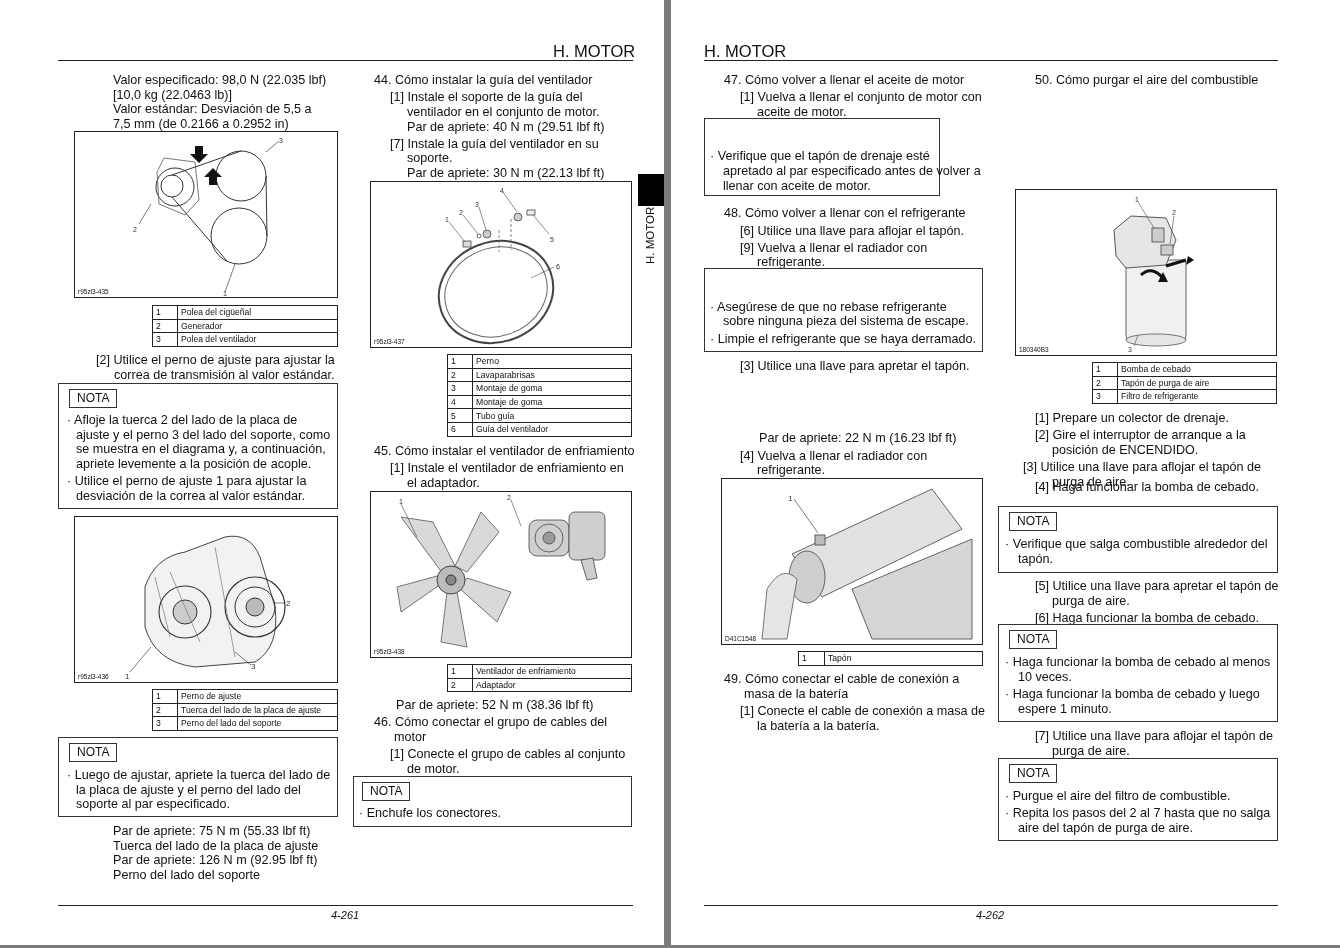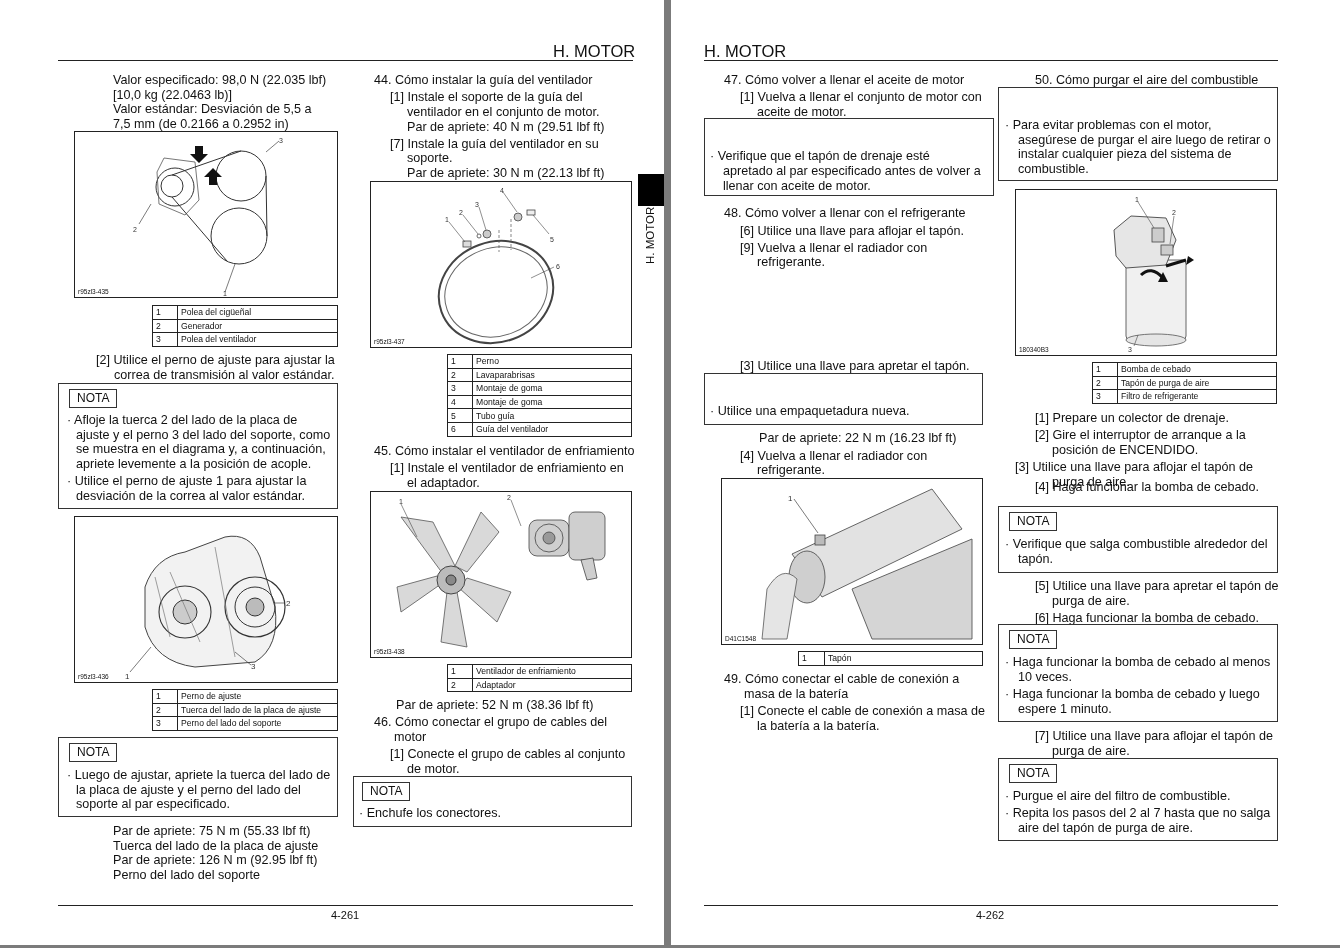--- a/index.html
+++ b/index.html
@@ -4,21 +4,21 @@
 <style>
   html, body { margin:0; padding:0; }
   body { width:1340px; height:948px; background:#7b7b7b; position:relative; overflow:hidden;
          font-family:"Liberation Sans", sans-serif; color:#111; }
   .page { position:absolute; top:0; height:945px; background:#fff; overflow:hidden; }
   #page-left { left:0; width:664px; }
   #page-right { left:671px; width:669px; }
   .t { position:absolute; font-size:12.6px; line-height:14.6px; white-space:nowrap; }
   .hdr { font-size:16.5px; position:absolute; top:42px; }
   .rule { position:absolute; height:0; border-top:1.3px solid #222; }
-  .pgnum { position:absolute; font-size:11px; top:909px; }
+  .pgnum { position:absolute; font-size:11px; top:909px;font-style:italic; }
   .fig { position:absolute; border:1.3px solid #222; background:#fff; box-sizing:border-box; }
   .figid { position:absolute; left:3px; bottom:2px; font-size:6.5px; }
   .legend { position:absolute; border-collapse:collapse; font-size:8.6px; }
   .legend td { border:1px solid #222; padding:0 3px; height:12.6px; line-height:12px; }
   .legend td.n { width:18px; }
   .note { position:absolute; border:1.3px solid #333; box-sizing:border-box; background:#fff; }
   .note-label { position:absolute; left:10px; top:5px; border:1px solid #333; padding:1px 7px 0 7px;
                 font-size:12px; line-height:15px; height:16px; }
   .bul { position:absolute; font-size:12.6px; line-height:14.6px; white-space:nowrap; }
   #tab-black { position:absolute; left:638px; top:174px; width:26px; height:32px; background:#000; }
@@ -264,37 +264,39 @@
 </div>
 
 <div class="page" id="page-right">
   <div class="hdr" style="left:33px">H. MOTOR</div>
   <div class="rule" style="left:33px;top:60px;width:574px"></div>
 
   <div class="t" style="left:53px;top:73px">47. Cómo volver a llenar el aceite de motor</div>
   <div class="t" style="left:69px;top:90px">[1] Vuelva a llenar el conjunto de motor con</div>
   <div class="t" style="left:86px;top:105px">aceite de motor.</div>
 
-  <div class="note" style="left:33px;top:118px;width:290px;height:78px">
+  <div class="note" style="left:33px;top:118px;width:236px;height:78px">
     <div class="bul" style="left:5px;top:30px">· Verifique que el tapón de drenaje esté</div>
     <div class="bul" style="left:18px;top:45px">apretado al par especificado antes de volver a</div>
     <div class="bul" style="left:18px;top:60px">llenar con aceite de motor.</div>
   </div>
 
   <div class="t" style="left:53px;top:206px">48. Cómo volver a llenar con el refrigerante</div>
   <div class="t" style="left:69px;top:224px">[6] Utilice una llave para aflojar el tapón.</div>
   <div class="t" style="left:69px;top:241px">[9] Vuelva a llenar el radiador con</div>
   <div class="t" style="left:86px;top:255px">refrigerante.</div>
 
+  <div class="note" style="left:33px;top:268px;width:279px;height:84px">
+    <div class="bul" style="left:5px;top:31px">· Asegúrese de que no rebase refrigerante</div>
+    <div class="bul" style="left:18px;top:45px">sobre ninguna pieza del sistema de escape.</div>
+    <div class="bul" style="left:5px;top:63px">· Limpie el refrigerante que se haya derramado.</div>
+  </div>
 
   <div class="t" style="left:69px;top:359px">[3] Utilice una llave para apretar el tapón.</div>
 
-  <div class="note" style="left:33px;top:373px;width:279px;height:52px">
-    <div class="bul" style="left:5px;top:30px">· Utilice una empaquetadura nueva.</div>
-  </div>
 
   <div class="t" style="left:88px;top:431px">Par de apriete: 22 N m (16.23 lbf ft)</div>
   <div class="t" style="left:69px;top:449px">[4] Vuelva a llenar el radiador con</div>
   <div class="t" style="left:86px;top:463px">refrigerante.</div>
 
   <div class="fig" style="left:50px;top:478px;width:262px;height:167px">
     <svg width="260" height="165">
       <path d="M70 75 L210 10 L240 50 L100 118 Z" fill="#e2e2e2" stroke="#555" stroke-width="0.9"></path>
       <ellipse cx="85" cy="98" rx="18" ry="26" fill="#cfcfcf" stroke="#555" stroke-width="0.9"></ellipse>
       <rect x="93" y="56" width="10" height="10" fill="#bbb" stroke="#444" stroke-width="0.8"></rect>
@@ -315,26 +317,20 @@
   </tbody>
     </table>
 
   <div class="t" style="left:53px;top:672px">49. Cómo conectar el cable de conexión a</div>
   <div class="t" style="left:73px;top:687px">masa de la batería</div>
   <div class="t" style="left:69px;top:704px">[1] Conecte el cable de conexión a masa de</div>
   <div class="t" style="left:86px;top:719px">la batería a la batería.</div>
 
   <div class="t" style="left:364px;top:73px">50. Cómo purgar el aire del combustible</div>
 
-  <div class="note" style="left:327px;top:87px;width:280px;height:94px">
-    <div class="bul" style="left:6px;top:30px">· Para evitar problemas con el motor,</div>
-    <div class="bul" style="left:19px;top:45px">asegúrese de purgar el aire luego de retirar o</div>
-    <div class="bul" style="left:19px;top:59px">instalar cualquier pieza del sistema de</div>
-    <div class="bul" style="left:19px;top:74px">combustible.</div>
-  </div>
 
   <div class="fig" style="left:344px;top:189px;width:262px;height:167px">
     <svg width="260" height="165">
       <rect x="110" y="70" width="60" height="80" rx="4" fill="#f0f0f0" stroke="#555" stroke-width="0.9"></rect>
       <ellipse cx="140" cy="150" rx="30" ry="6" fill="#e5e5e5" stroke="#555" stroke-width="0.8"></ellipse>
       <path d="M98 40 L115 26 L150 28 L160 50 L150 75 L110 78 L100 66 Z" fill="#e6e6e6" stroke="#444" stroke-width="0.9"></path>
       <rect x="136" y="38" width="12" height="14" fill="#ccc" stroke="#444" stroke-width="0.8"></rect>
       <rect x="145" y="55" width="12" height="10" fill="#ccc" stroke="#444" stroke-width="0.8"></rect>
       <path d="M125 85 Q135 75 147 88" fill="none" stroke="#111" stroke-width="3"></path>
       <polygon points="147,82 152,92 142,92" fill="#111"></polygon>
@@ -363,21 +359,21 @@
     <tr>
           <td class="n">3</td>
           <td>Filtro de refrigerante</td>
         </tr>
   </tbody>
     </table>
 
   <div class="t" style="left:364px;top:411px">[1] Prepare un colector de drenaje.</div>
   <div class="t" style="left:364px;top:428px">[2] Gire el interruptor de arranque a la</div>
   <div class="t" style="left:381px;top:443px">posición de ENCENDIDO.</div>
-  <div class="t" style="left:344px;top:460px">[3] Utilice una llave para aflojar el tapón de</div>
+  <div class="t" style="left:352px;top:460px">[3] Utilice una llave para aflojar el tapón de</div>
   <div class="t" style="left:381px;top:475px">purga de aire.</div>
   <div class="t" style="left:364px;top:480px">[4] Haga funcionar la bomba de cebado.</div>
 
   <div class="note" style="left:327px;top:506px;width:280px;height:67px">
     <div class="note-label">NOTA</div>
     <div class="bul" style="left:6px;top:30px">· Verifique que salga combustible alrededor del</div>
     <div class="bul" style="left:19px;top:45px">tapón.</div>
   </div>
 
   <div class="t" style="left:364px;top:579px">[5] Utilice una llave para apretar el tapón de</div>

